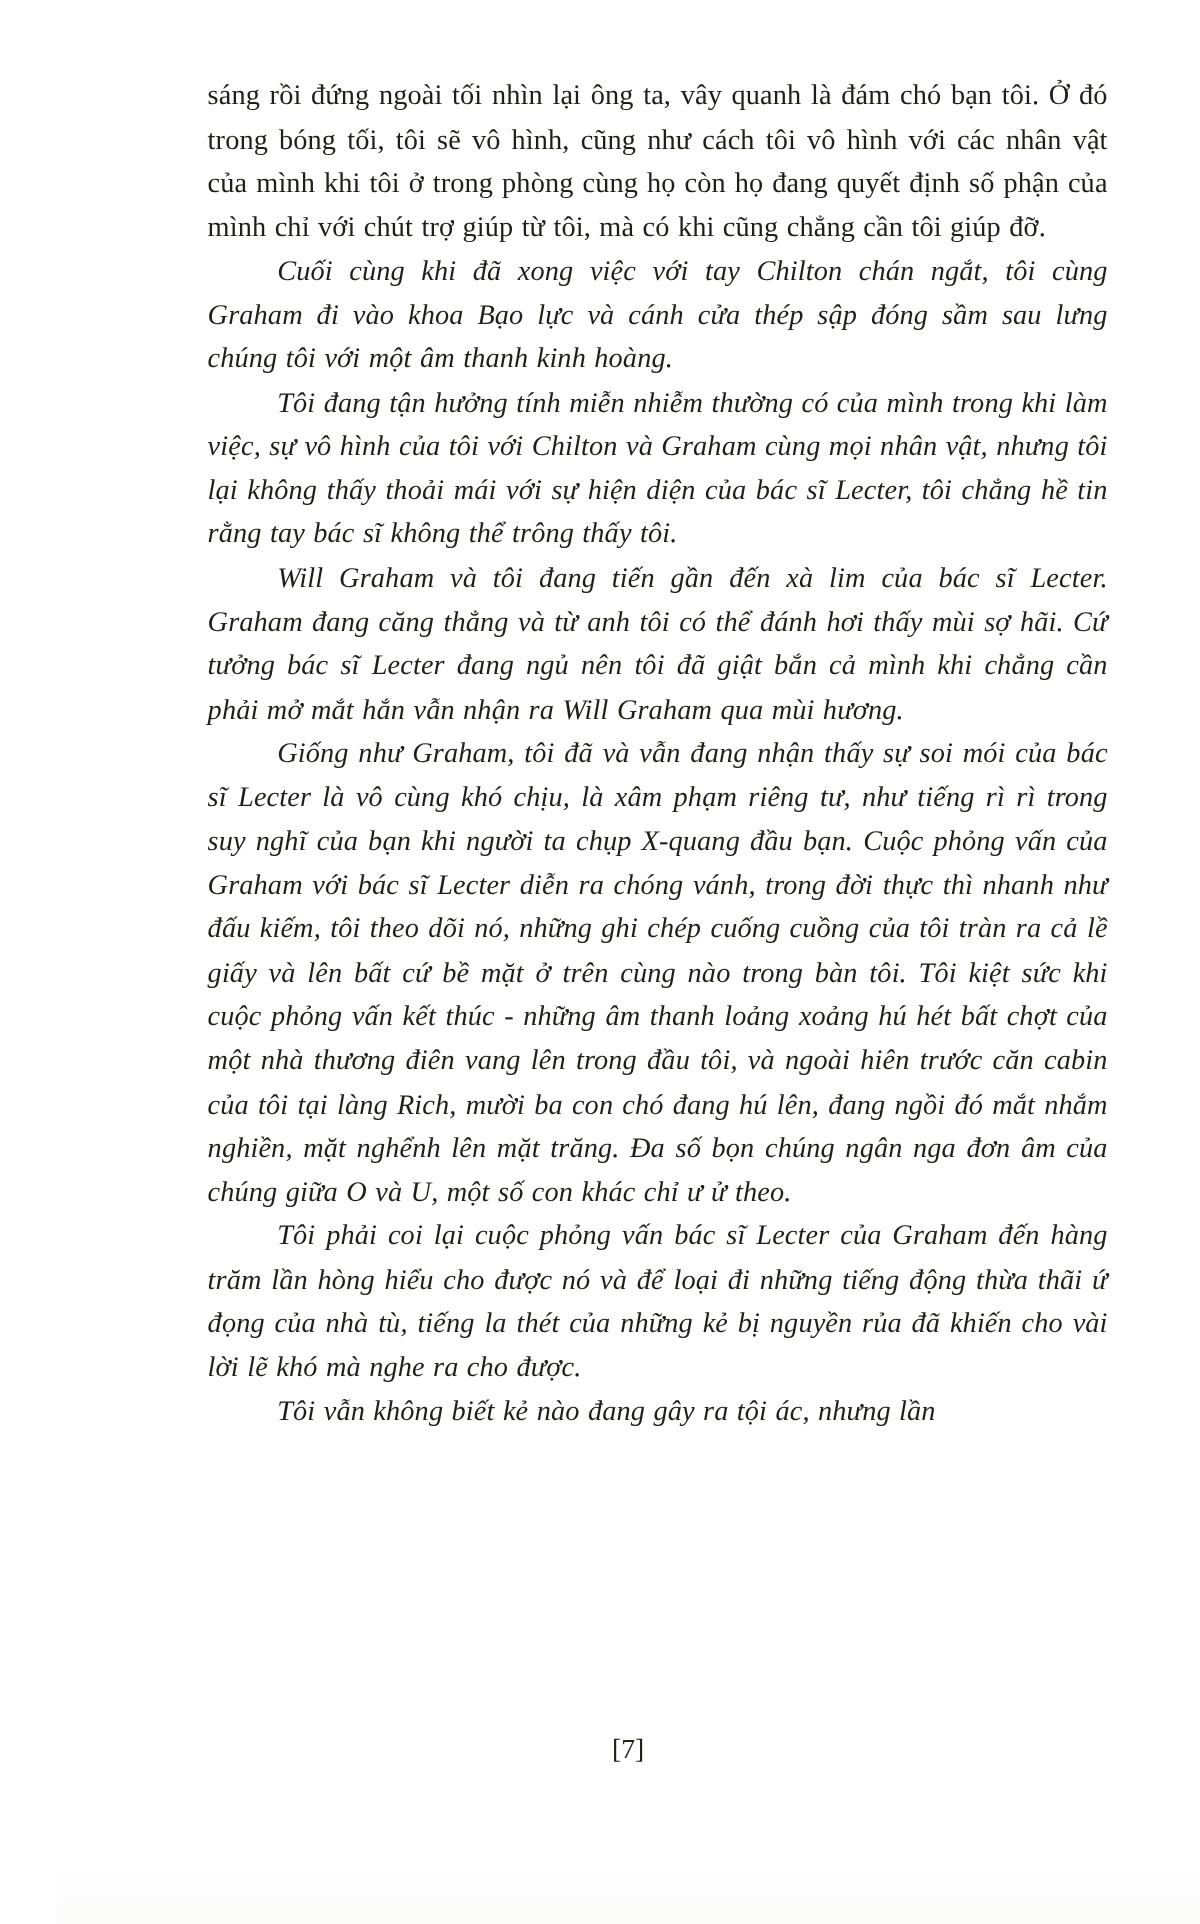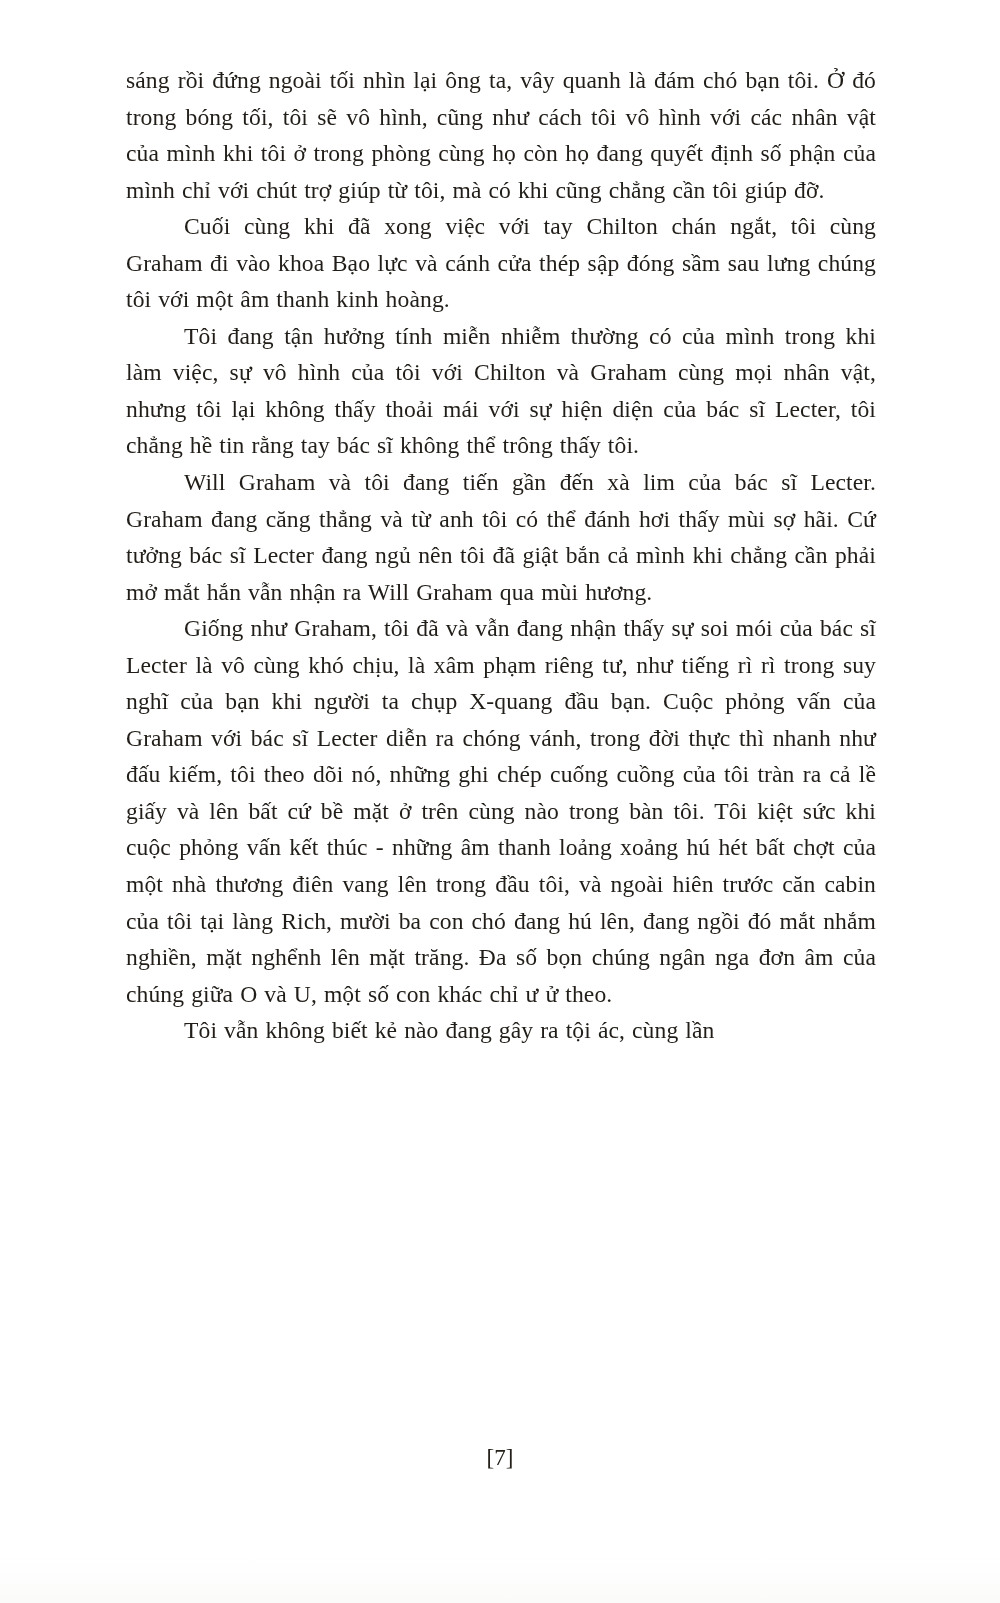--- a/index.html
+++ b/index.html
@@ -12,38 +12,40 @@
     height: 1603px;
     position: relative;
     font-family: "Liberation Serif", "DejaVu Serif", serif;
     color: #211d18;
     overflow: hidden;
   }
   .page {
     position: absolute;
     inset: 0;
     background: linear-gradient(180deg, #ffffff 0%, #ffffff 97%, #fbfbfa 100%);
+    margin-left: 47px;
   }
   .text-block {
     position: absolute;
     top: 62px;
     left: 126px;
     width: 750px;
   }
   .para {
     margin: 0;
     font-size: 23.6px;
     line-height: 36.55px;
     text-align: justify;
     text-justify: inter-word;
     letter-spacing: 0.1px;
     word-spacing: 1px;
   }
   .para.indent {
     text-indent: 58px;
+    font-style: italic;
   }
   .page-number {
     position: absolute;
     top: 1440px;
     left: 0;
     width: 100%;
     text-align: center;
     font-size: 23px;
     line-height: 36px;
     color: #252019;
@@ -52,16 +54,17 @@
 </head>
 <body>
 
 <div class="page">
   <div class="text-block">
       <p class="para">sáng rồi đứng ngoài tối nhìn lại ông ta, vây quanh là đám chó bạn tôi. Ở đó trong bóng tối, tôi sẽ vô hình, cũng như cách tôi vô hình với các nhân vật của mình khi tôi ở trong phòng cùng họ còn họ đang quyết định số phận của mình chỉ với chút trợ giúp từ tôi, mà có khi cũng chẳng cần tôi giúp đỡ.</p>
       <p class="para indent">Cuối cùng khi đã xong việc với tay Chilton chán ngắt, tôi cùng Graham đi vào khoa Bạo lực và cánh cửa thép sập đóng sầm sau lưng chúng tôi với một âm thanh kinh hoàng.</p>
       <p class="para indent">Tôi đang tận hưởng tính miễn nhiễm thường có của mình trong khi làm việc, sự vô hình của tôi với Chilton và Graham cùng mọi nhân vật, nhưng tôi lại không thấy thoải mái với sự hiện diện của bác sĩ Lecter, tôi chẳng hề tin rằng tay bác sĩ không thể trông thấy tôi.</p>
       <p class="para indent">Will Graham và tôi đang tiến gần đến xà lim của bác sĩ Lecter. Graham đang căng thẳng và từ anh tôi có thể đánh hơi thấy mùi sợ hãi. Cứ tưởng bác sĩ Lecter đang ngủ nên tôi đã giật bắn cả mình khi chẳng cần phải mở mắt hắn vẫn nhận ra Will Graham qua mùi hương.</p>
       <p class="para indent">Giống như Graham, tôi đã và vẫn đang nhận thấy sự soi mói của bác sĩ Lecter là vô cùng khó chịu, là xâm phạm riêng tư, như tiếng rì rì trong suy nghĩ của bạn khi người ta chụp X-quang đầu bạn. Cuộc phỏng vấn của Graham với bác sĩ Lecter diễn ra chóng vánh, trong đời thực thì nhanh như đấu kiếm, tôi theo dõi nó, những ghi chép cuống cuồng của tôi tràn ra cả lề giấy và lên bất cứ bề mặt ở trên cùng nào trong bàn tôi. Tôi kiệt sức khi cuộc phỏng vấn kết thúc - những âm thanh loảng xoảng hú hét bất chợt của một nhà thương điên vang lên trong đầu tôi, và ngoài hiên trước căn cabin của tôi tại làng Rich, mười ba con chó đang hú lên, đang ngồi đó mắt nhắm nghiền, mặt nghểnh lên mặt trăng. Đa số bọn chúng ngân nga đơn âm của chúng giữa O và U, một số con khác chỉ ư ử theo.</p>
-      <p class="para indent">Tôi vẫn không biết kẻ nào đang gây ra tội ác, cùng lần</p>
+      <p class="para indent">Tôi phải coi lại cuộc phỏng vấn bác sĩ Lecter của Graham đến hàng trăm lần hòng hiểu cho được nó và để loại đi những tiếng động thừa thãi ứ đọng của nhà tù, tiếng la thét của những kẻ bị nguyền rủa đã khiến cho vài lời lẽ khó mà nghe ra cho được.</p>
+      <p class="para indent">Tôi vẫn không biết kẻ nào đang gây ra tội ác, nhưng lần</p>
     </div>
   <div class="page-number">[7]</div>
 </div>
 
 </body></html>

